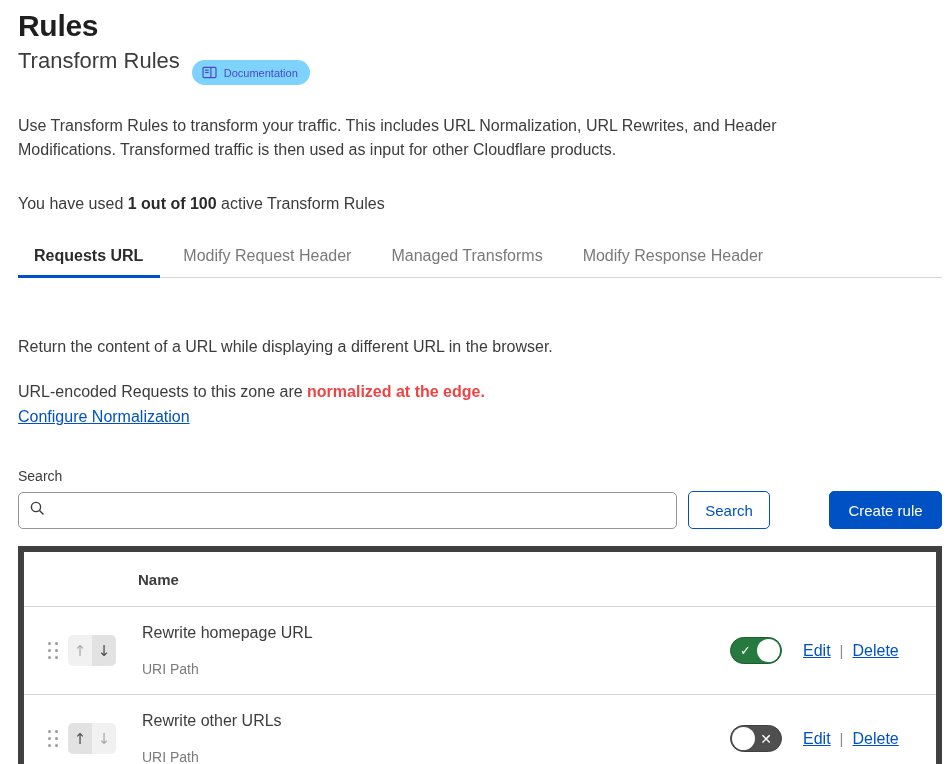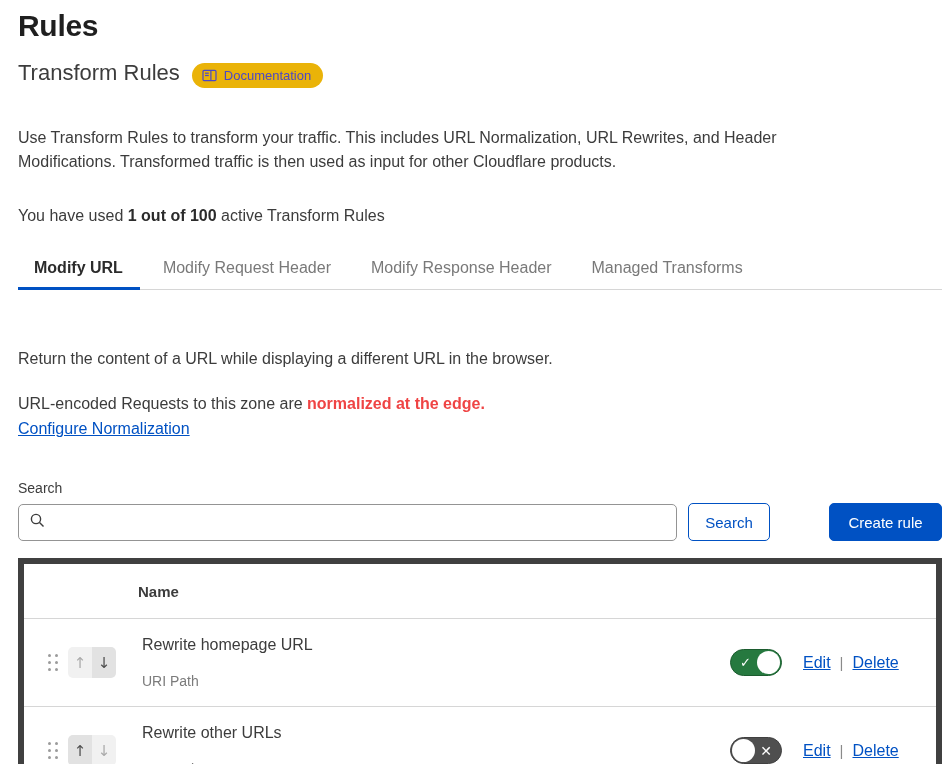--- a/index.html
+++ b/index.html
@@ -10,28 +10,28 @@
     color: #3c3c3c;
     overflow: hidden;
   }
   .page { padding: 8px 6px 0 18px; }
 
   
   .page-title {
     font-size: 30px; font-weight: 700; color: #1f1f1f;
     letter-spacing: -0.3px; line-height: 1.2;
   }
-  .subtitle-row { display: flex; align-items: flex-end; gap: 12px; margin-top: 16px; }
+  .subtitle-row { display: flex; align-items: flex-start; gap: 12px; margin-top: 4px; }
   .page-subtitle { font-size: 22px; color: #3c3c3c; line-height: 1.2; }
   .doc-badge {
     display: inline-flex; align-items: center; gap: 7px;
-    background: #eab308; color: #4b48c7;
+    background: #7dd3fc; color: #4b48c7;
     border-radius: 13px; height: 25px; padding: 0 12px 0 10px;
-    font-size: 13px; cursor: pointer; text-decoration: none;
-    position: relative; top: 2px;
+    font-size: 11px; cursor: pointer; text-decoration: none;
+    position: relative; top: 12px;
   }
   .doc-badge svg { display: block; }
 
   
   .intro {
     margin-top: 40px; font-size: 16px; line-height: 1.5;
     max-width: 800px; color: #3c3c3c;
   }
   .usage-line { margin-top: 33px; font-size: 16px; color: #3c3c3c; }
   .usage-line b { font-weight: 700; color: #2b2b2b; }
@@ -164,24 +164,24 @@
       </span>
       <span>Documentation</span>
     </a>
   </div>
 
   <p class="intro">Use Transform Rules to transform your traffic. This includes URL Normalization, URL Rewrites, and Header Modifications. Transformed traffic is then used as input for other Cloudflare products.</p>
 
   <p class="usage-line"><span>You have used </span><b>1 out of 100</b><span> active Transform Rules</span></p>
 
   <div class="tabs">
-    <div class="tab active">Modify URL</div>
+    <div class="tab active">Requests URL</div>
     <div class="tab">Modify Request Header</div>
+    <div class="tab">Managed Transforms</div>
     <div class="tab">Modify Response Header</div>
-    <div class="tab">Managed Transforms</div>
   </div>
 
   <p class="section-desc">Return the content of a URL while displaying a different URL in the browser.</p>
 
   <p class="normalization"><span>URL-encoded Requests to this zone are </span><b>normalized at the edge.</b></p>
 
   <a class="config-link">Configure Normalization</a>
 
   <div class="search-label">Search</div>
 

